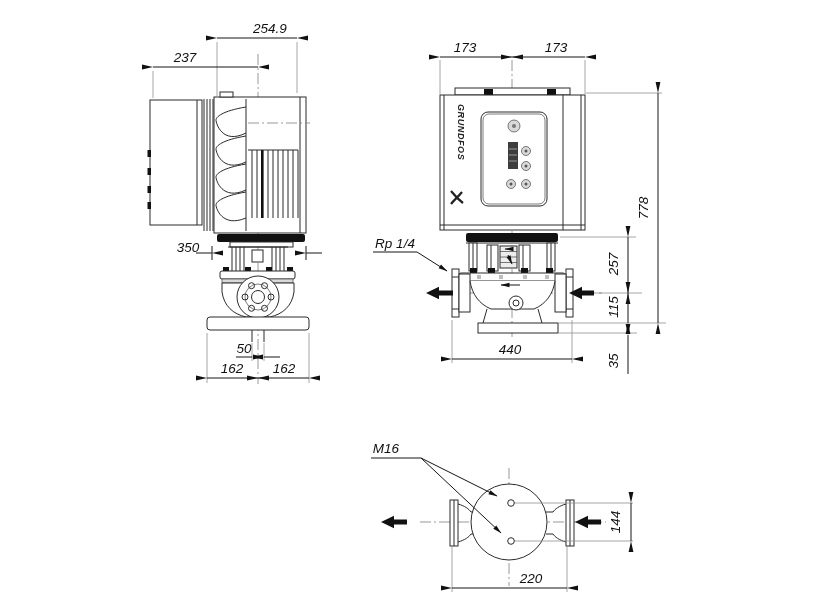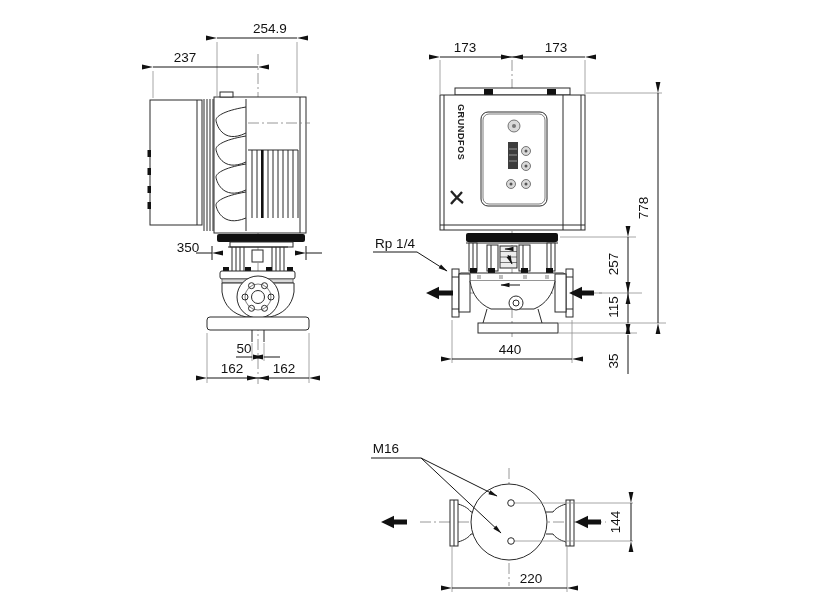--- a/index.html
+++ b/index.html
@@ -1,17 +1,17 @@
 <!DOCTYPE html>
 <html><head>
 <meta charset="utf-8">
 <style>
   html,body{margin:0;padding:0;background:#fff;}
   .canvas{position:relative;width:708px;height:611px;background:#ffffff;overflow:hidden;
-          font-family:"Liberation Sans", sans-serif;}
+          font-family:"Liberation Sans", sans-serif;font-style:italic;}
   svg text{font-family:"Liberation Sans", sans-serif;fill:#111;font-size:13.5px;}
   svg .dimtxt{font-size:13.5px;}
   svg .brandtxt{font-size:9px;font-weight:bold;letter-spacing:.6px;fill:#222;}
   
   .part   {stroke:#2b2b2b;stroke-width:1;fill:none;}
   .partw  {stroke:#2b2b2b;stroke-width:1;fill:#fff;}
   .thin   {stroke:#444;stroke-width:.7;fill:none;}
   .dim    {stroke:#161616;stroke-width:1;fill:none;}
   .ext    {stroke:#8f8f8f;stroke-width:.8;fill:none;}
   .cline  {stroke:#7d7d7d;stroke-width:.8;fill:none;stroke-dasharray:11 3 2 3;}

